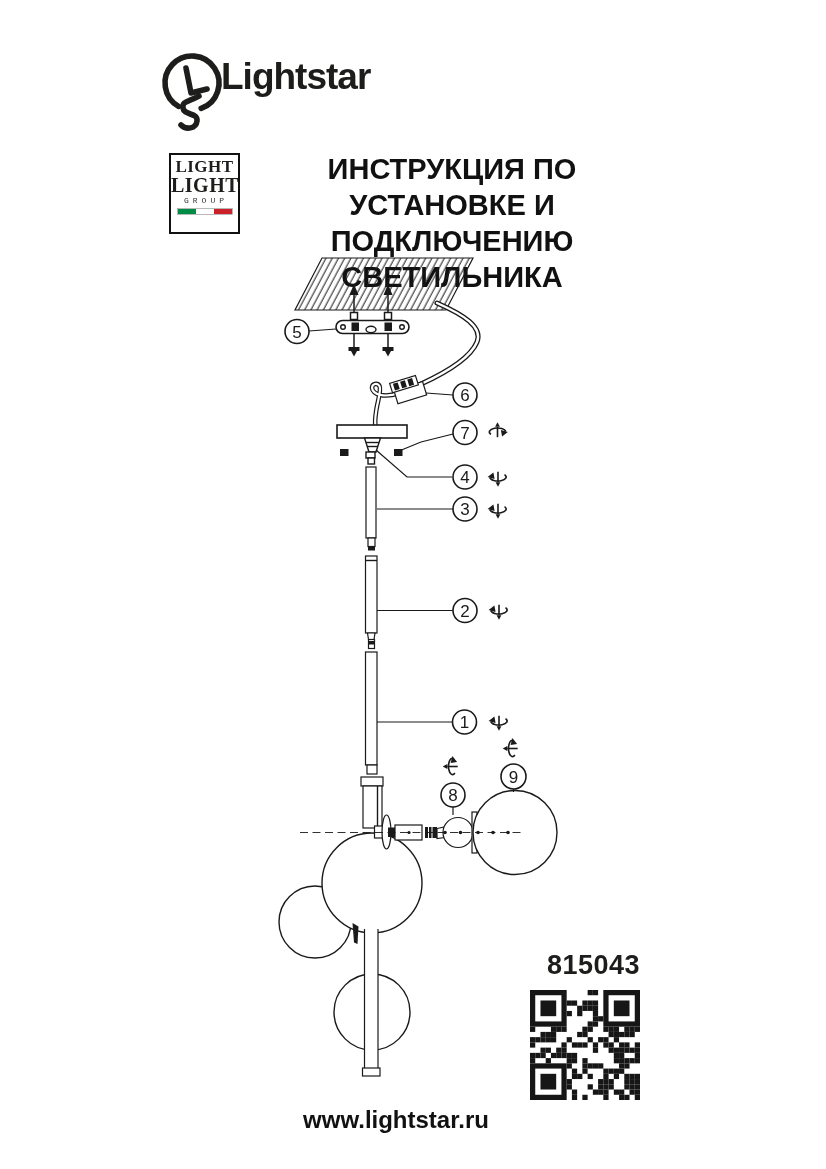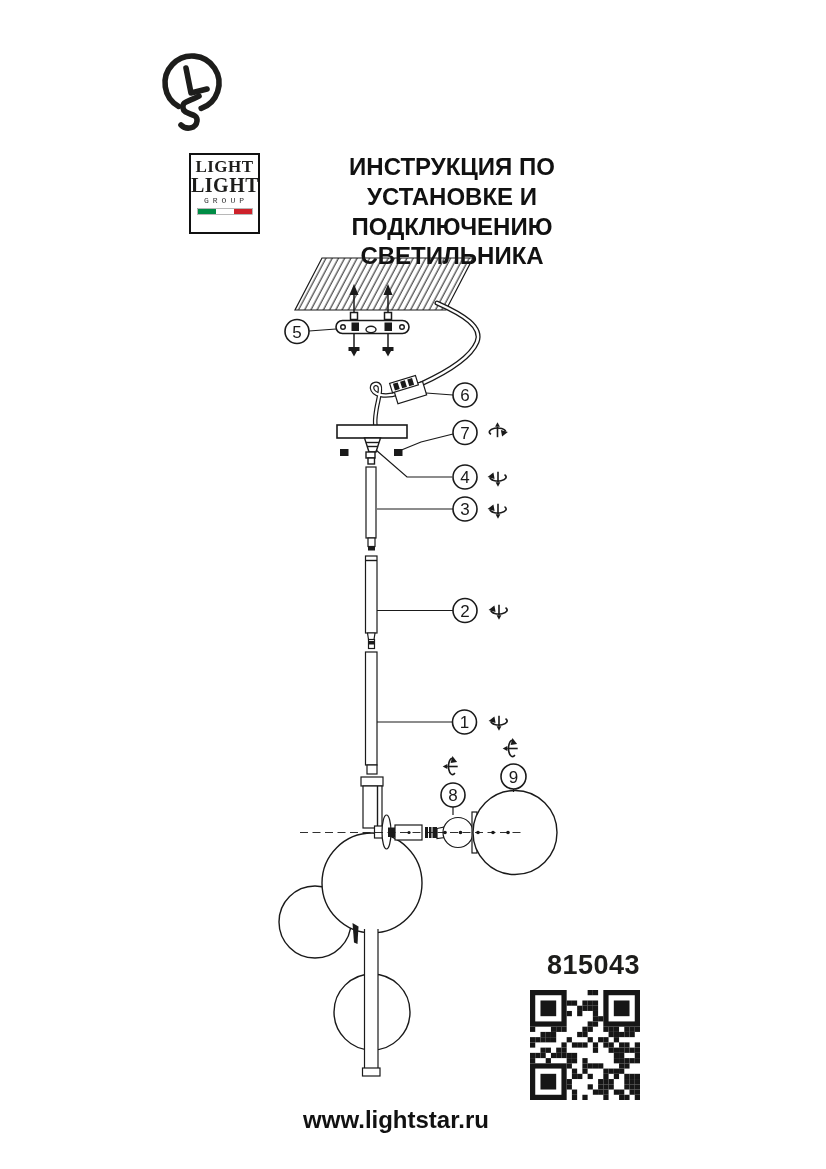--- a/index.html
+++ b/index.html
@@ -7,48 +7,49 @@
         font-family:"Liberation Sans",sans-serif;color:#1d1d1b;}
   
   .logo-bulb{position:absolute;left:160px;top:46px;}
   .wordmark{position:absolute;left:221px;top:56px;font-size:37px;font-weight:bold;
             letter-spacing:-1px;color:#1d1d1b;}
   .series-block{position:absolute;top:64px;right:202px;width:260px;text-align:right;line-height:1.05;}
   .series-title{font-size:29px;font-weight:bold;letter-spacing:0;}
   .articles-title{font-size:26px;font-weight:bold;margin-top:6px;}
   
   .badge{position:absolute;left:169px;top:153px;width:71px;height:81px;border:2px solid #111;
-         box-sizing:border-box;background:#fff;text-align:center;padding-top:4px;margin-left:20px;}
+         box-sizing:border-box;background:#fff;text-align:center;padding-top:4px;}
   .badge .b1{font-family:"Liberation Serif",serif;font-weight:bold;font-size:17px;line-height:0.95;letter-spacing:0.5px;}
   .badge .b2{font-family:"Liberation Serif",serif;font-weight:bold;font-size:20px;line-height:1.0;letter-spacing:0.5px;}
   .badge .b3{font-size:8px;letter-spacing:4px;margin-top:1px;margin-left:3px;color:#333;font-family:Liberation Mono, monospace;}
   .badge svg{display:block;margin:3px auto 0;}
   
   .instruction{position:absolute;left:280px;top:152px;width:344px;text-align:center;
-               font-size:24px;font-weight:bold;line-height:1.24;color:#111;}
+               font-size:29px;font-weight:bold;line-height:1.24;color:#111;}
   
   svg.diagram{position:absolute;left:250px;top:240px;width:400px;height:860px;pointer-events:none;}
   .co-num{font-family:"Liberation Sans",sans-serif;font-size:17px;fill:#1a1a1a;text-anchor:middle;}
   
   .article-num{position:absolute;left:547px;top:950px;font-size:27px;font-weight:bold;letter-spacing:0.5px;}
   .footer{position:absolute;left:0;top:1106px;width:792px;text-align:center;
           font-size:24px;font-weight:bold;color:#111;}
 </style>
 </head>
 <body>
 
 <div class="page">
 
   <svg class="logo-bulb" width="66" height="100" viewBox="160 46 66 100">
     <g fill="none" stroke="#1d1d1b" stroke-width="5.6" stroke-linecap="round" stroke-linejoin="round">
       <path d="M 178.5,106.4 A 27,27 0 1 1 201.2,108.4"></path>
       <path d="M 186,68 L 191,93 L 207,89"></path>
       <path d="M 199,96 C 188,102 182,101 183,108 C 184,116 198,112 197,121 C 196,129 186,130 181,125"></path>
     </g>
   </svg>
+  <div class="wordmark">Lightstar</div>
 
   <div class="series-block">
   </div>
 
   <div class="badge">
     <div class="b1">LIGHT</div>
     <div class="b2">LIGHT</div>
     <div class="b3">GROUP</div>
     <svg width="56" height="7">
       <rect x="0.5" y="0.5" width="55" height="6" fill="#ffffff" stroke="#9a9a9a" stroke-width="0.7"></rect>

